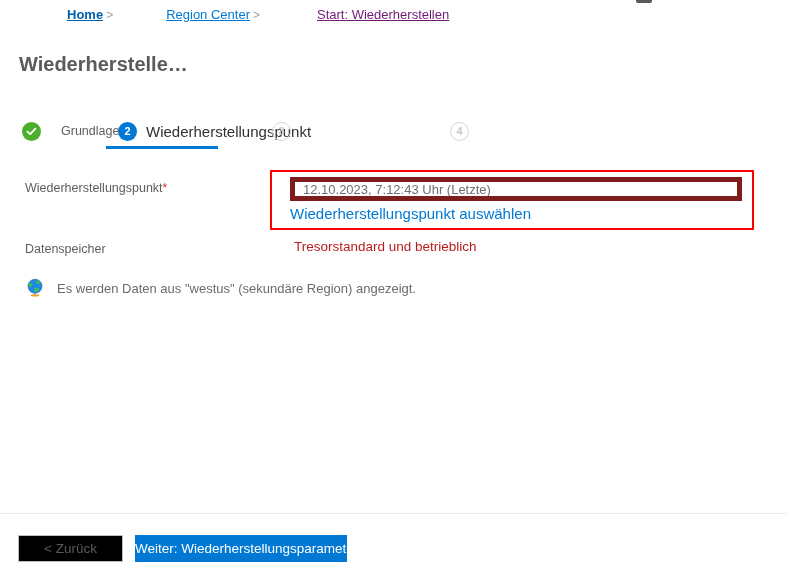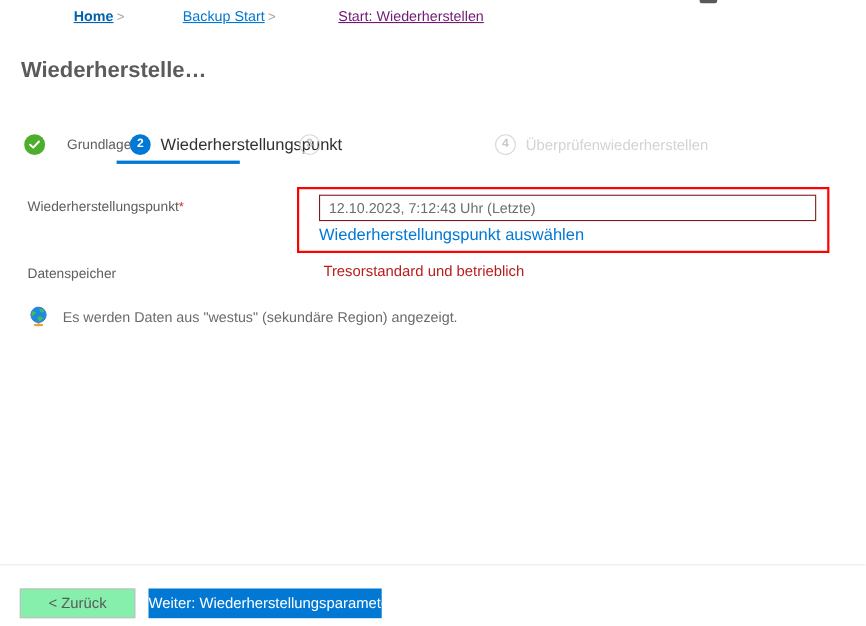--- a/index.html
+++ b/index.html
@@ -176,21 +176,21 @@
     border: 2px solid #ff0000;
     box-sizing: border-box;
   }
 
   .rp-input {
     position: absolute;
     left: 290px;
     top: 177px;
     width: 452px;
     height: 24px;
-    border: 1px solid #7f1d1d;
+    border: 5px solid #7f1d1d;
     background: #ffffff;
     box-sizing: border-box;
     font-family: "Liberation Sans", sans-serif;
     font-size: 13px;
     color: #6e6e6e;
     padding: 0 8px;
     line-height: 22px;
   }
 
   .rp-link {
@@ -232,21 +232,21 @@
     height: 1px;
     background: #eaeaea;
   }
   .btn-back {
     position: absolute;
     left: 18px;
     top: 535px;
     width: 105px;
     height: 27px;
     border: 1px solid #bfbfbf;
-    background: #86efac;
+    background: #000000;
     color: #5a5a5a;
     font-family: "Liberation Sans", sans-serif;
     font-size: 13.5px;
     cursor: pointer;
     box-sizing: border-box;
     padding: 0;
     white-space: nowrap;
   }
   .btn-next {
     position: absolute;
@@ -271,21 +271,21 @@
     display: inline-block;
     white-space: nowrap;
   }
 </style>
 </head>
 <body>
 
 <div class="top-artifact"></div>
 
 <nav class="breadcrumb">
-  <a class="crumb home" href="#">Home</a><span class="crumb-sep">&gt;</span><a class="crumb" href="#">Backup Start</a><span class="crumb-sep wide">&gt;</span><a class="crumb muted" href="#">Start: Wiederherstellen</a>
+  <a class="crumb home" href="#">Home</a><span class="crumb-sep">&gt;</span><a class="crumb" href="#">Region Center</a><span class="crumb-sep wide">&gt;</span><a class="crumb muted" href="#">Start: Wiederherstellen</a>
 </nav>
 
 <h1 class="page-title">Wiederherstelle…</h1>
 
 <div class="steps">
 
   <div class="step step-1">
     <span class="badge done">
       <svg width="11" height="11" viewBox="0 0 11 11" aria-hidden="true">
         <path d="M1.4 5.6 L4.2 8.2 L9.4 2.6" fill="none" stroke="#ffffff" stroke-width="1.8" stroke-linecap="round" stroke-linejoin="round"></path>
@@ -298,21 +298,20 @@
     <span class="badge active">2</span>
     <span class="step-label">Wiederherstellungspunkt</span>
   </div>
 
   <div class="step step-3">
     <span class="badge idle">3</span>
   </div>
 
   <div class="step step-4">
     <span class="badge idle">4</span>
-    <span class="step-label">Überprüfenwiederherstellen</span>
   </div>
 
 </div>
 <div class="active-underline"></div>
 
 <div class="form-label label-rp"><span>Wiederherstellungspunkt</span><span class="req-star">*</span></div>
 
 <div class="highlight-box"></div>
 
 <input class="rp-input" type="text" readonly="" value="12.10.2023, 7:12:43 Uhr (Letzte)" style="">

